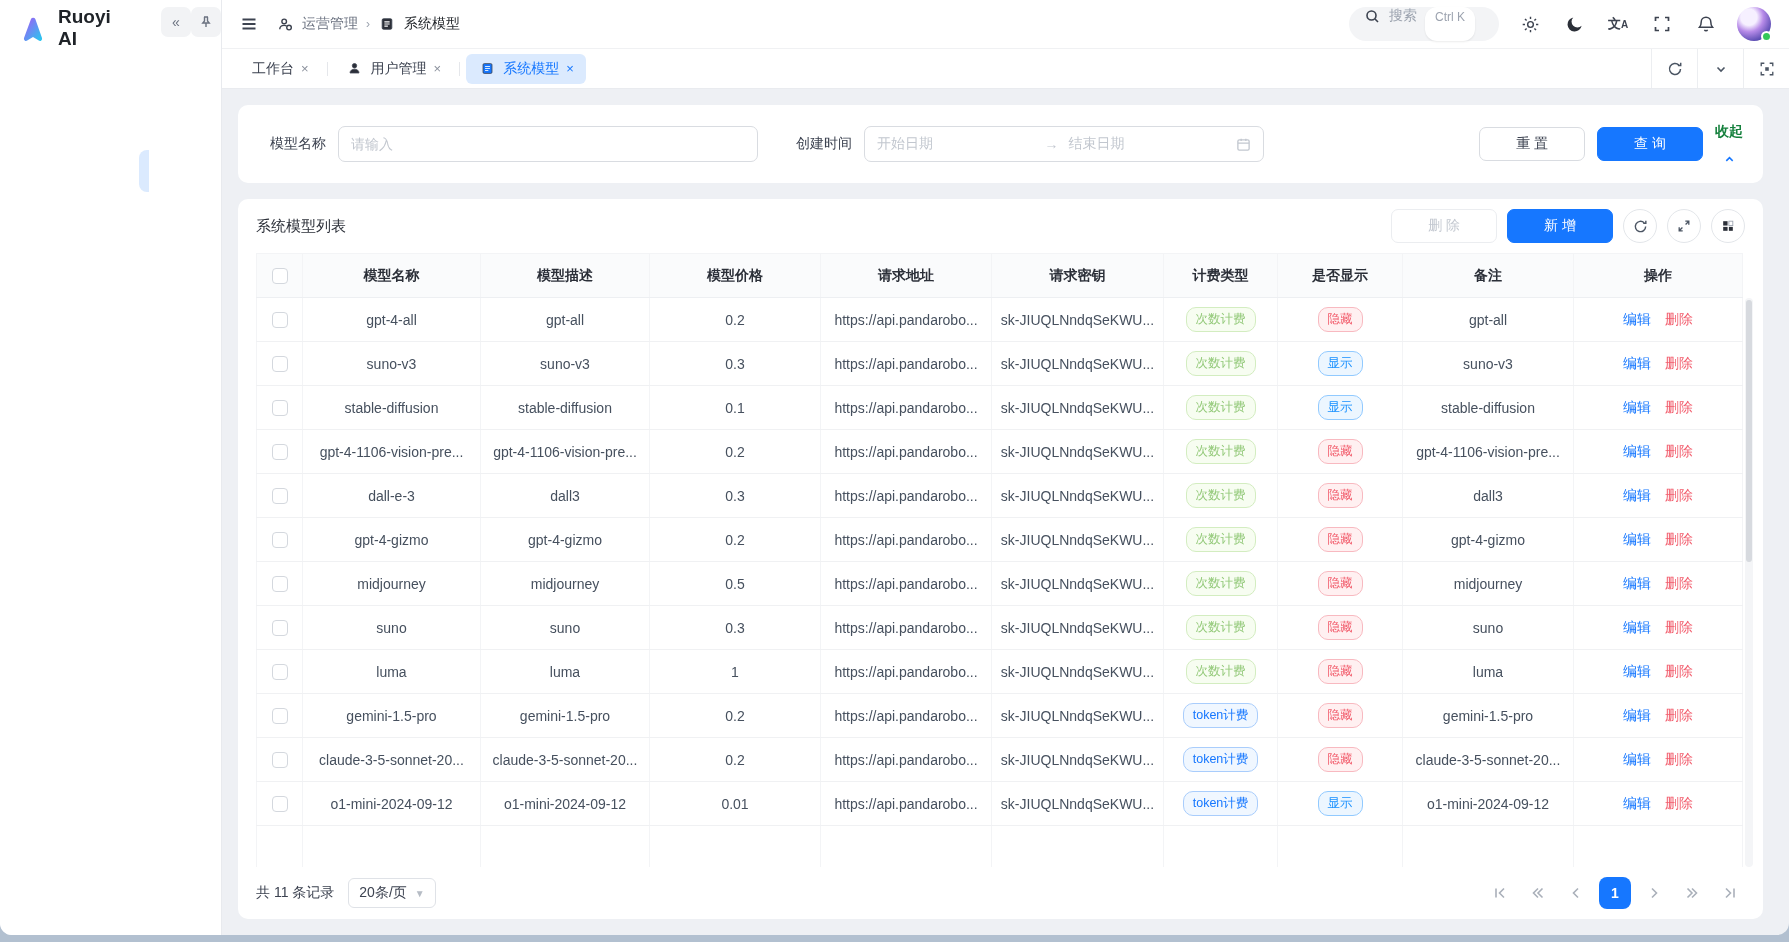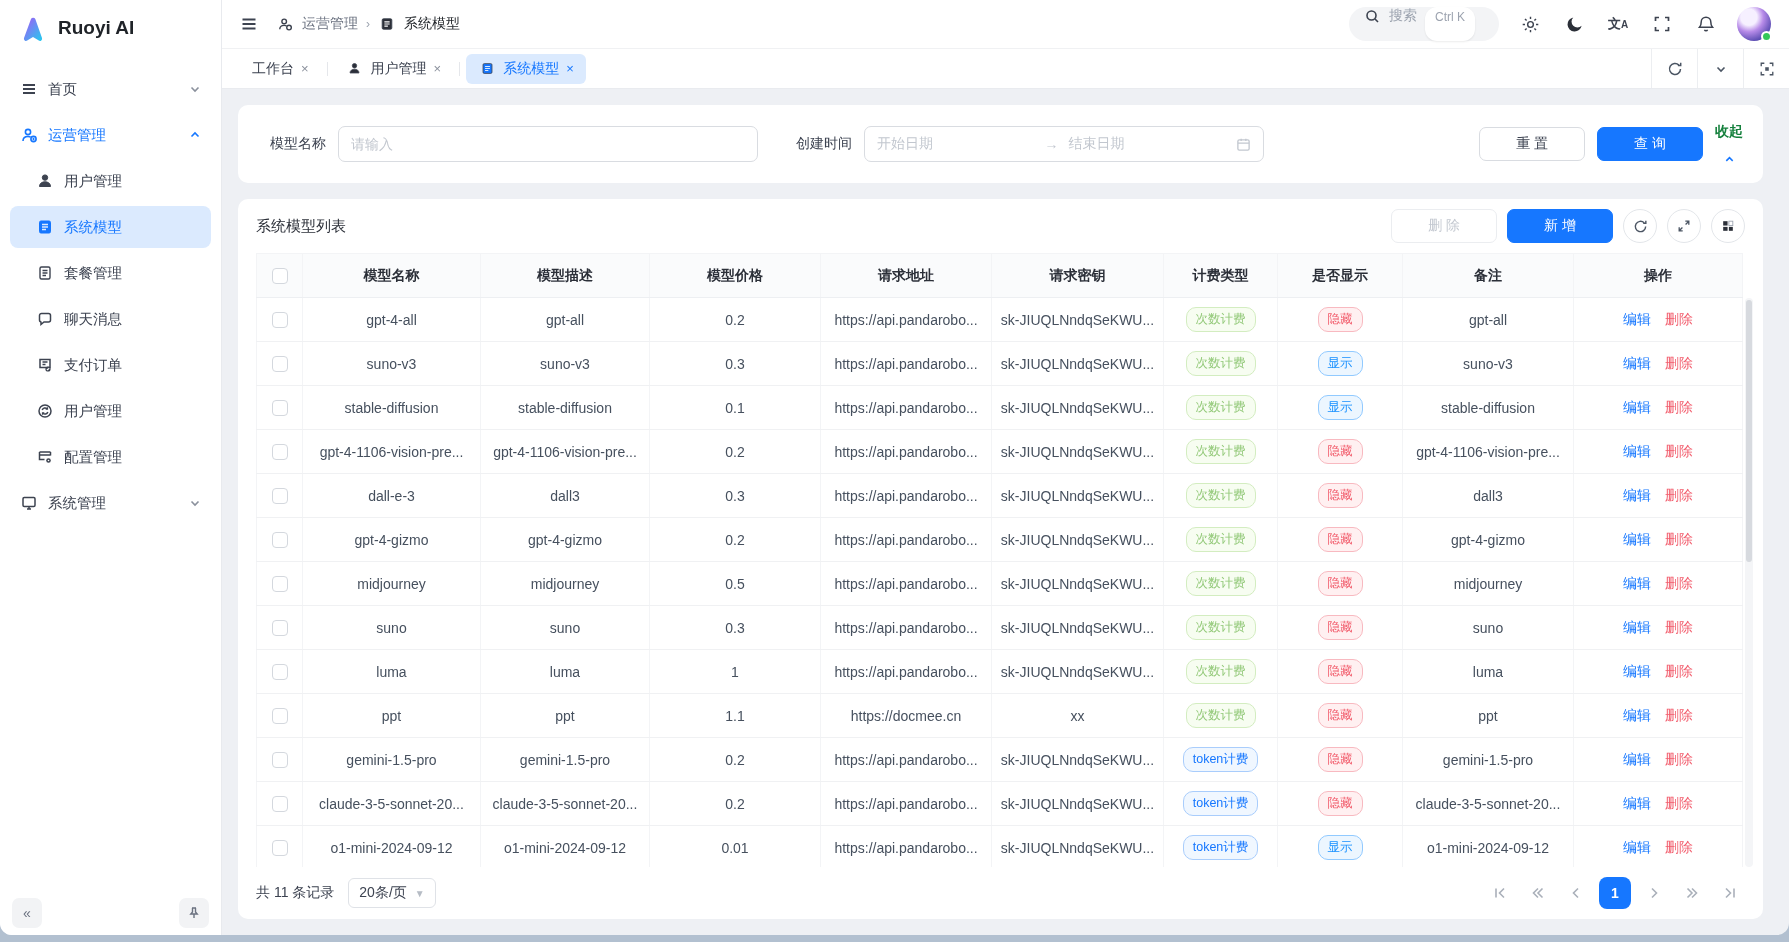--- a/index.html
+++ b/index.html
@@ -1,21 +1,21 @@
 <!DOCTYPE html>
 <html><head>
 <meta charset="utf-8">
 <style>
   * { margin:0; padding:0; box-sizing:border-box; }
   html,body { width:1789px; height:942px; overflow:hidden; }
   body { background:#b2c0d0; font-family:"Liberation Sans","DejaVu Sans",sans-serif; font-size:14px; color:#333; }
   .app { width:1789px; height:935px; display:flex; background:#eef0f4; border-radius:0 0 12px 12px; overflow:hidden; }
 
   
-  .sidebar { width:222px; background:#fff; border-right:1px solid #e8eaee; display:flex; flex-direction:column; flex-shrink:0; }
+  .sidebar { width:222px; background:#fff; border-right:1px solid #e8eaee; display:flex; flex-shrink:0; }
   .logo { height:56px; display:flex; align-items:center; gap:10px; padding:0 18px; }
   .logo-text { font-size:19px; font-weight:700; color:#1f2328; }
   .nav { flex:1; padding:8px 10px; overflow:hidden; }
   .nav-item { height:42px; display:flex; align-items:center; gap:10px; padding:0 10px; border-radius:8px; color:#3c4250; cursor:pointer; margin:4px 0; }
   .nav-item .lbl { flex:1; font-size:14.5px; }
   .nav-item.parent-active { color:#1677ff; }
   .nav-item.parent-active .icon svg { stroke:#1677ff; }
   .sub-item { height:42px; display:flex; align-items:center; gap:10px; padding:0 10px 0 26px; border-radius:8px; color:#3c4250; cursor:pointer; margin:4px 0; font-size:14.5px; }
   .sub-item.selected { background:#dbeafe; color:#1677ff; }
   .sub-item.selected svg { stroke:#1677ff; fill:#1677ff; }
@@ -548,32 +548,20 @@
                   <td>1</td>
                   <td>https://api.pandarobo...</td>
                   <td>sk-JIUQLNndqSeKWU...</td>
                   <td><span class="badge count">次数计费</span></td>
                   <td><span class="badge hide">隐藏</span></td>
                   <td>luma</td>
                   <td><a class="act-link edit">编辑</a><a class="act-link del">删除</a></td>
                 </tr>
                 <tr>
                   <td><span class="cb"></span></td>
-                  <td>ppt</td>
-                  <td>ppt</td>
-                  <td>1.1</td>
-                  <td>https://docmee.cn</td>
-                  <td>xx</td>
-                  <td><span class="badge count">次数计费</span></td>
-                  <td><span class="badge hide">隐藏</span></td>
-                  <td>ppt</td>
-                  <td><a class="act-link edit">编辑</a><a class="act-link del">删除</a></td>
-                </tr>
-                <tr>
-                  <td><span class="cb"></span></td>
                   <td>gemini-1.5-pro</td>
                   <td>gemini-1.5-pro</td>
                   <td>0.2</td>
                   <td>https://api.pandarobo...</td>
                   <td>sk-JIUQLNndqSeKWU...</td>
                   <td><span class="badge token">token计费</span></td>
                   <td><span class="badge hide">隐藏</span></td>
                   <td>gemini-1.5-pro</td>
                   <td><a class="act-link edit">编辑</a><a class="act-link del">删除</a></td>
                 </tr>

